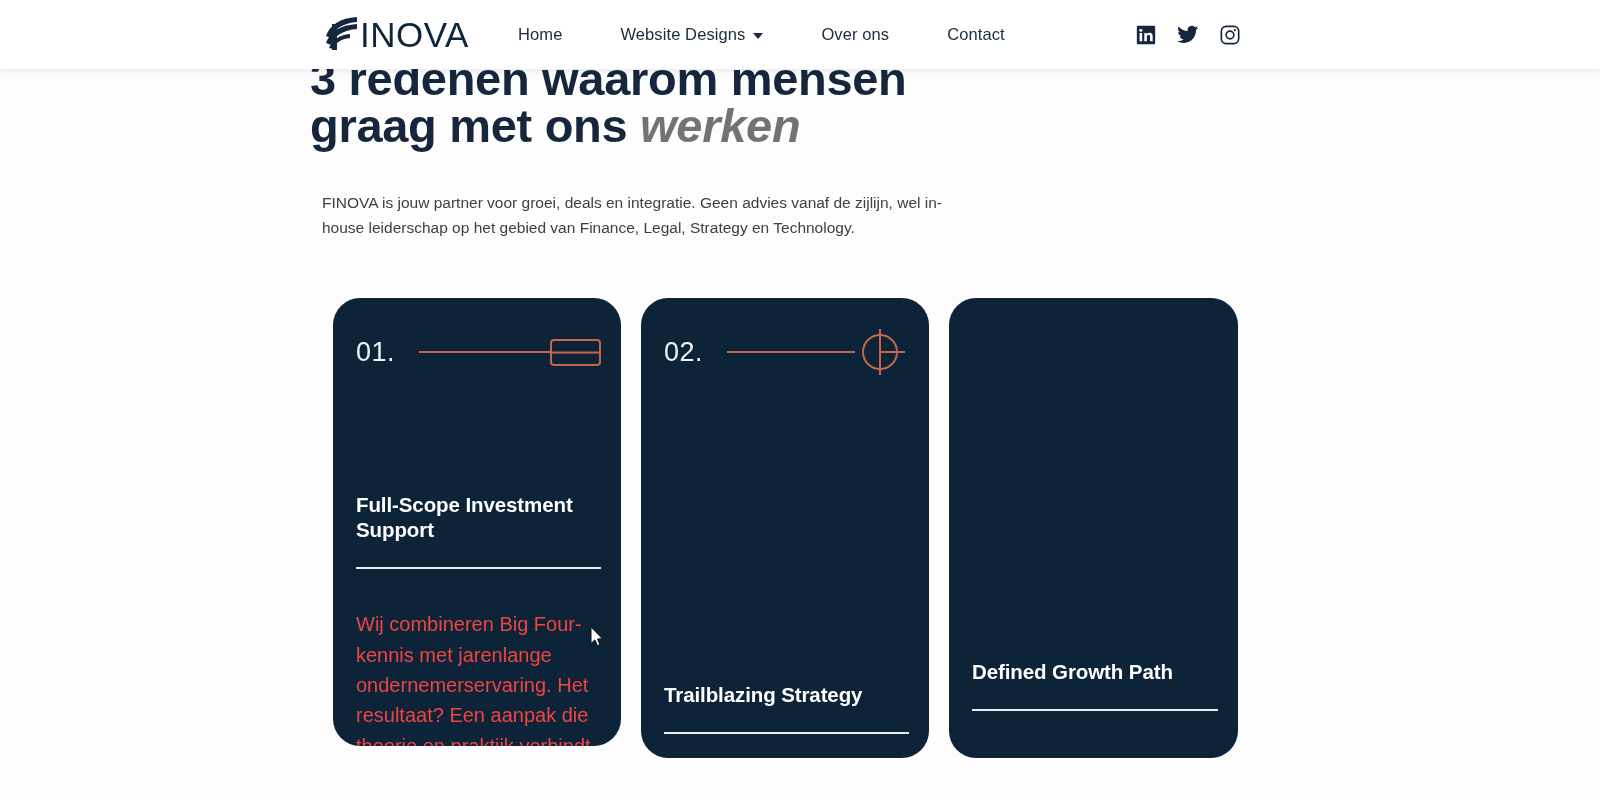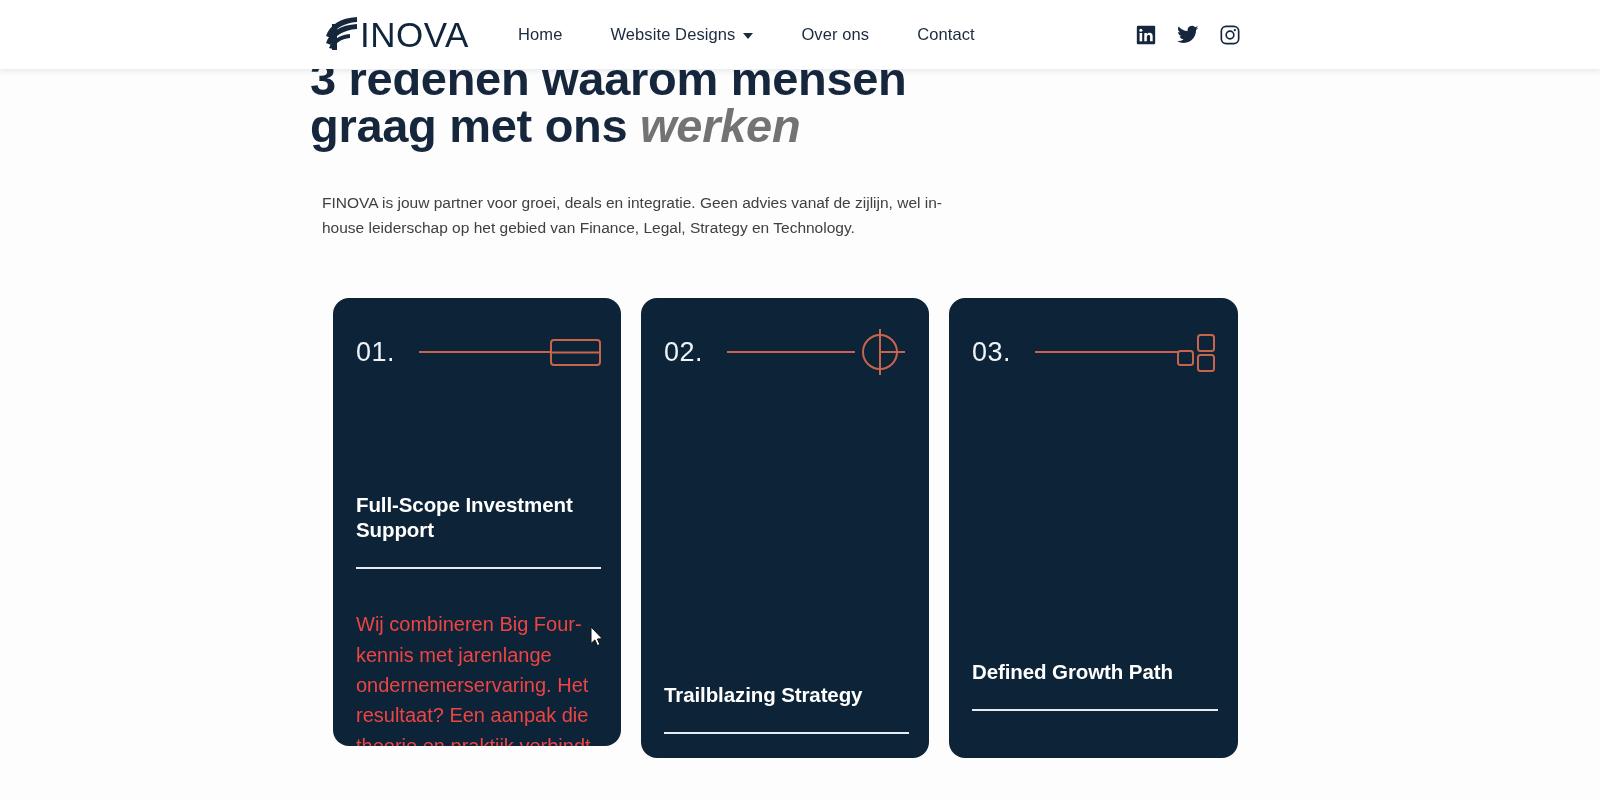--- a/index.html
+++ b/index.html
@@ -33,21 +33,21 @@
     font-size: 35px;
     letter-spacing: 0.5px;
     color: #10253c;
     font-weight: 400;
     line-height: 1;
     margin-left: -4px;
   }
   .nav {
     position: absolute; left: 518px; top: 0;
     height: 69px;
-    display: flex; align-items: center; gap: 2px;
+    display: flex; align-items: center; gap: 12px;
   }
   .nav-item {
     display: flex; align-items: center; gap: 8px;
     font-size: 16.5px;
     color: #1b2a3d;
     padding: 0 23px;
     cursor: pointer;
     white-space: nowrap;
     letter-spacing: 0.1px;
   }
@@ -90,21 +90,21 @@
   }
 
   
   .cards {
     position: absolute; left: 333px; top: 229px;
     width: 906px; height: 500px;
   }
   .card {
     position: absolute;
     background: #0d2438;
-    border-radius: 16px;
+    border-radius: 27px;
     overflow: hidden;
   }
   .card-1 { left: 0px;   top: 0px; width: 288px; height: 448px; }
   .card-2 { left: 308px; top: 0px; width: 288px; height: 460px; }
   .card-3 { left: 616px; top: 0px; width: 289px; height: 460px; }
 
   .card-top {
     position: absolute; left: 0; top: 30px;
     width: 100%; height: 48px;
     display: flex; align-items: center;
@@ -264,31 +264,20 @@
             </svg>
           </span>
         </div>
         <div class="card-body">
           <div class="card-title">Trailblazing Strategy</div>
           <div class="card-divider"></div>
         </div>
       </div>
 
       <div class="card card-3">
-        <div class="card-top">
-          <span class="card-num">03.</span>
-          <span class="card-rule"></span>
-          <span class="card-icon">
-            <svg width="44" height="46" viewBox="0 0 44 46">
-              <rect x="2" y="22" width="15" height="14" rx="2.5" fill="none" stroke="#c8644b" stroke-width="2"></rect>
-              <rect x="22" y="6" width="16" height="16" rx="2.5" fill="none" stroke="#c8644b" stroke-width="2"></rect>
-              <rect x="22" y="26" width="16" height="16" rx="2.5" fill="none" stroke="#c8644b" stroke-width="2"></rect>
-            </svg>
-          </span>
-        </div>
         <div class="card-body">
           <div class="card-title">Defined Growth Path</div>
           <div class="card-divider"></div>
         </div>
       </div>
 
     </div>
   </div>
 
   <span class="cursor">

